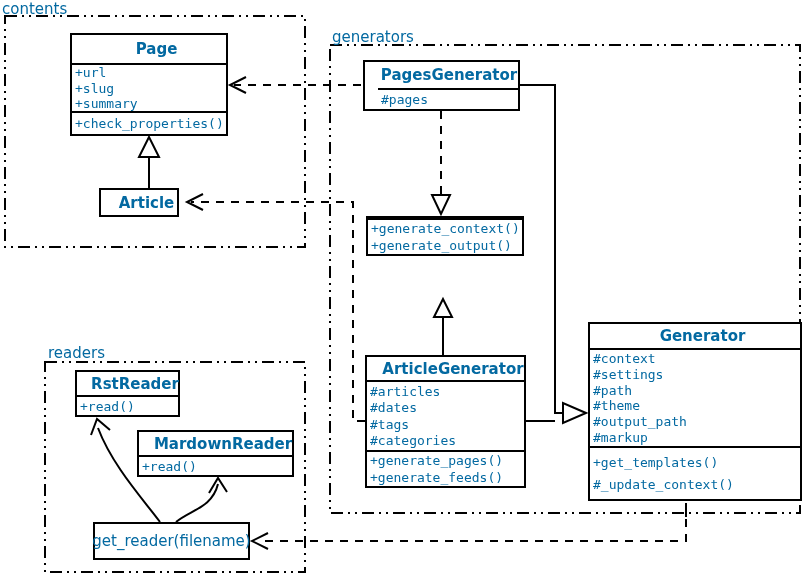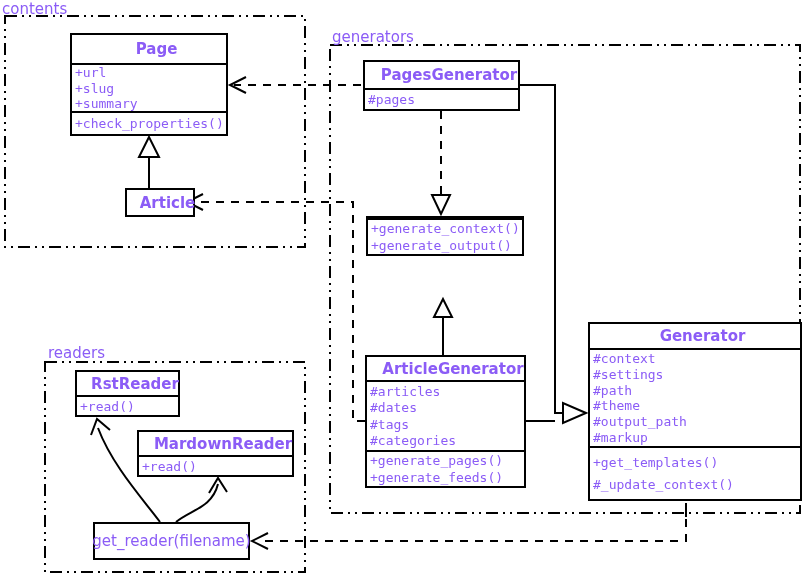--- a/index.html
+++ b/index.html
@@ -1,18 +1,18 @@
 <!DOCTYPE html>
 <html><head>
 <meta charset="utf-8">
 <style>
   html,body { margin:0; padding:0; background:#ffffff; }
   #canvas {
     position:relative; width:803px; height:579px; background:#ffffff;
-    font-family:"DejaVu Sans", sans-serif; color:#8b5cf6; overflow:hidden;
+    font-family:"DejaVu Sans", sans-serif; color:#0369a1; overflow:hidden;
   }
   #wires { position:absolute; left:0; top:0; width:803px; height:579px; }
   #wires line, #wires path, #wires polyline { stroke:#000; stroke-width:2; fill:none; }
   #wires .dash { stroke-dasharray:8 7; }
   #wires .pkg  { stroke:#000; stroke-width:2; fill:none; stroke-dasharray:12 5 2 5 2 5; }
   #wires .hollow { fill:#ffffff; stroke:#000; stroke-width:2; }
 
   .pkg-label {
     position:absolute; font-size:15px; line-height:15px; white-space:nowrap;
   }
@@ -90,27 +90,27 @@
     <div class="cmp" style="height:48px;">
       <div>+url</div>
       <div>+slug</div>
       <div>+summary</div>
     </div>
     <div class="cmp" style="height:23px;">
       <div>+check_properties()</div>
     </div>
   </div>
 
-  <div class="uml-class" style="left:125px; top:188px; width:70px;">
+  <div class="uml-class" style="left:99px; top:188px; width:80px;">
     <div class="uml-title" style="height:25px;">Article</div>
   </div>
 
   <div class="uml-class" style="left:363px; top:60px; width:157px;">
     <div class="uml-title" style="height:26px;">PagesGenerator</div>
-    <div class="cmp" style="height:21px;">
+    <div class="cmp" style="height:21px;margin-left:13px;">
       <div>#pages</div>
     </div>
   </div>
 
   <div class="uml-class" style="left:366px; top:216px; width:158px;">
     <div class="cmp" style="height:36px;">
       <div>+generate_context()</div>
       <div>+generate_output()</div>
     </div>
   </div>

